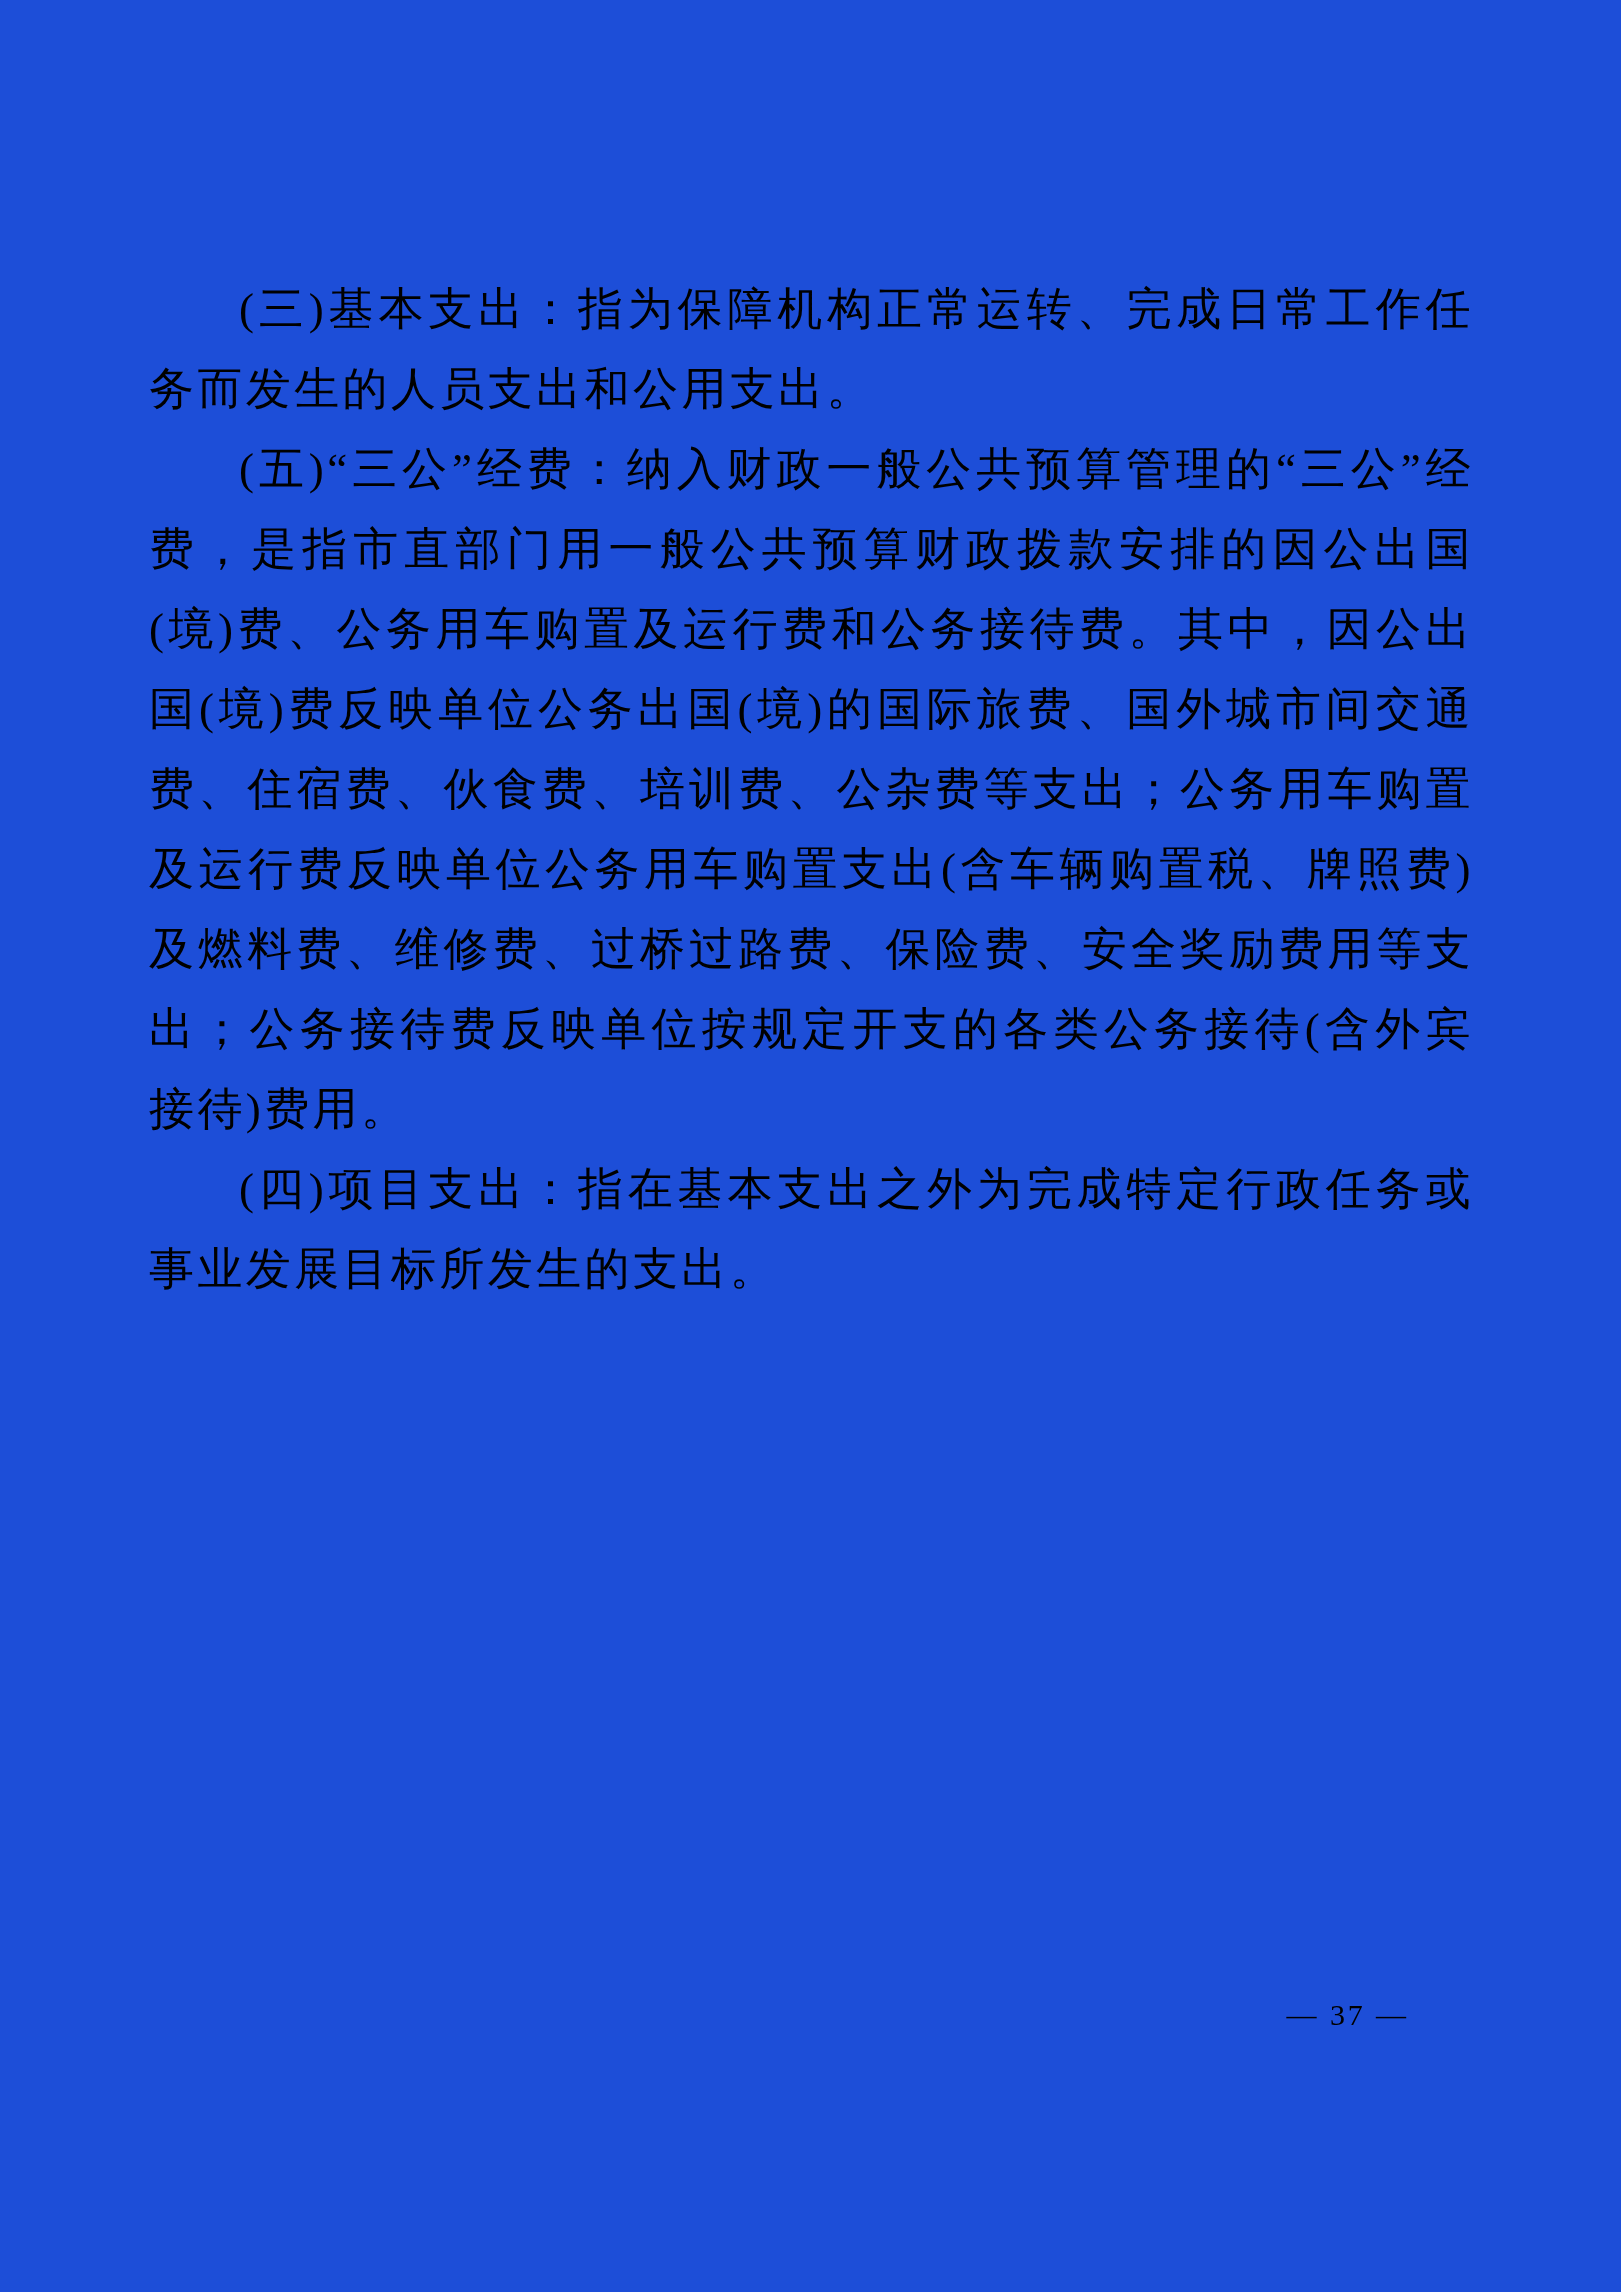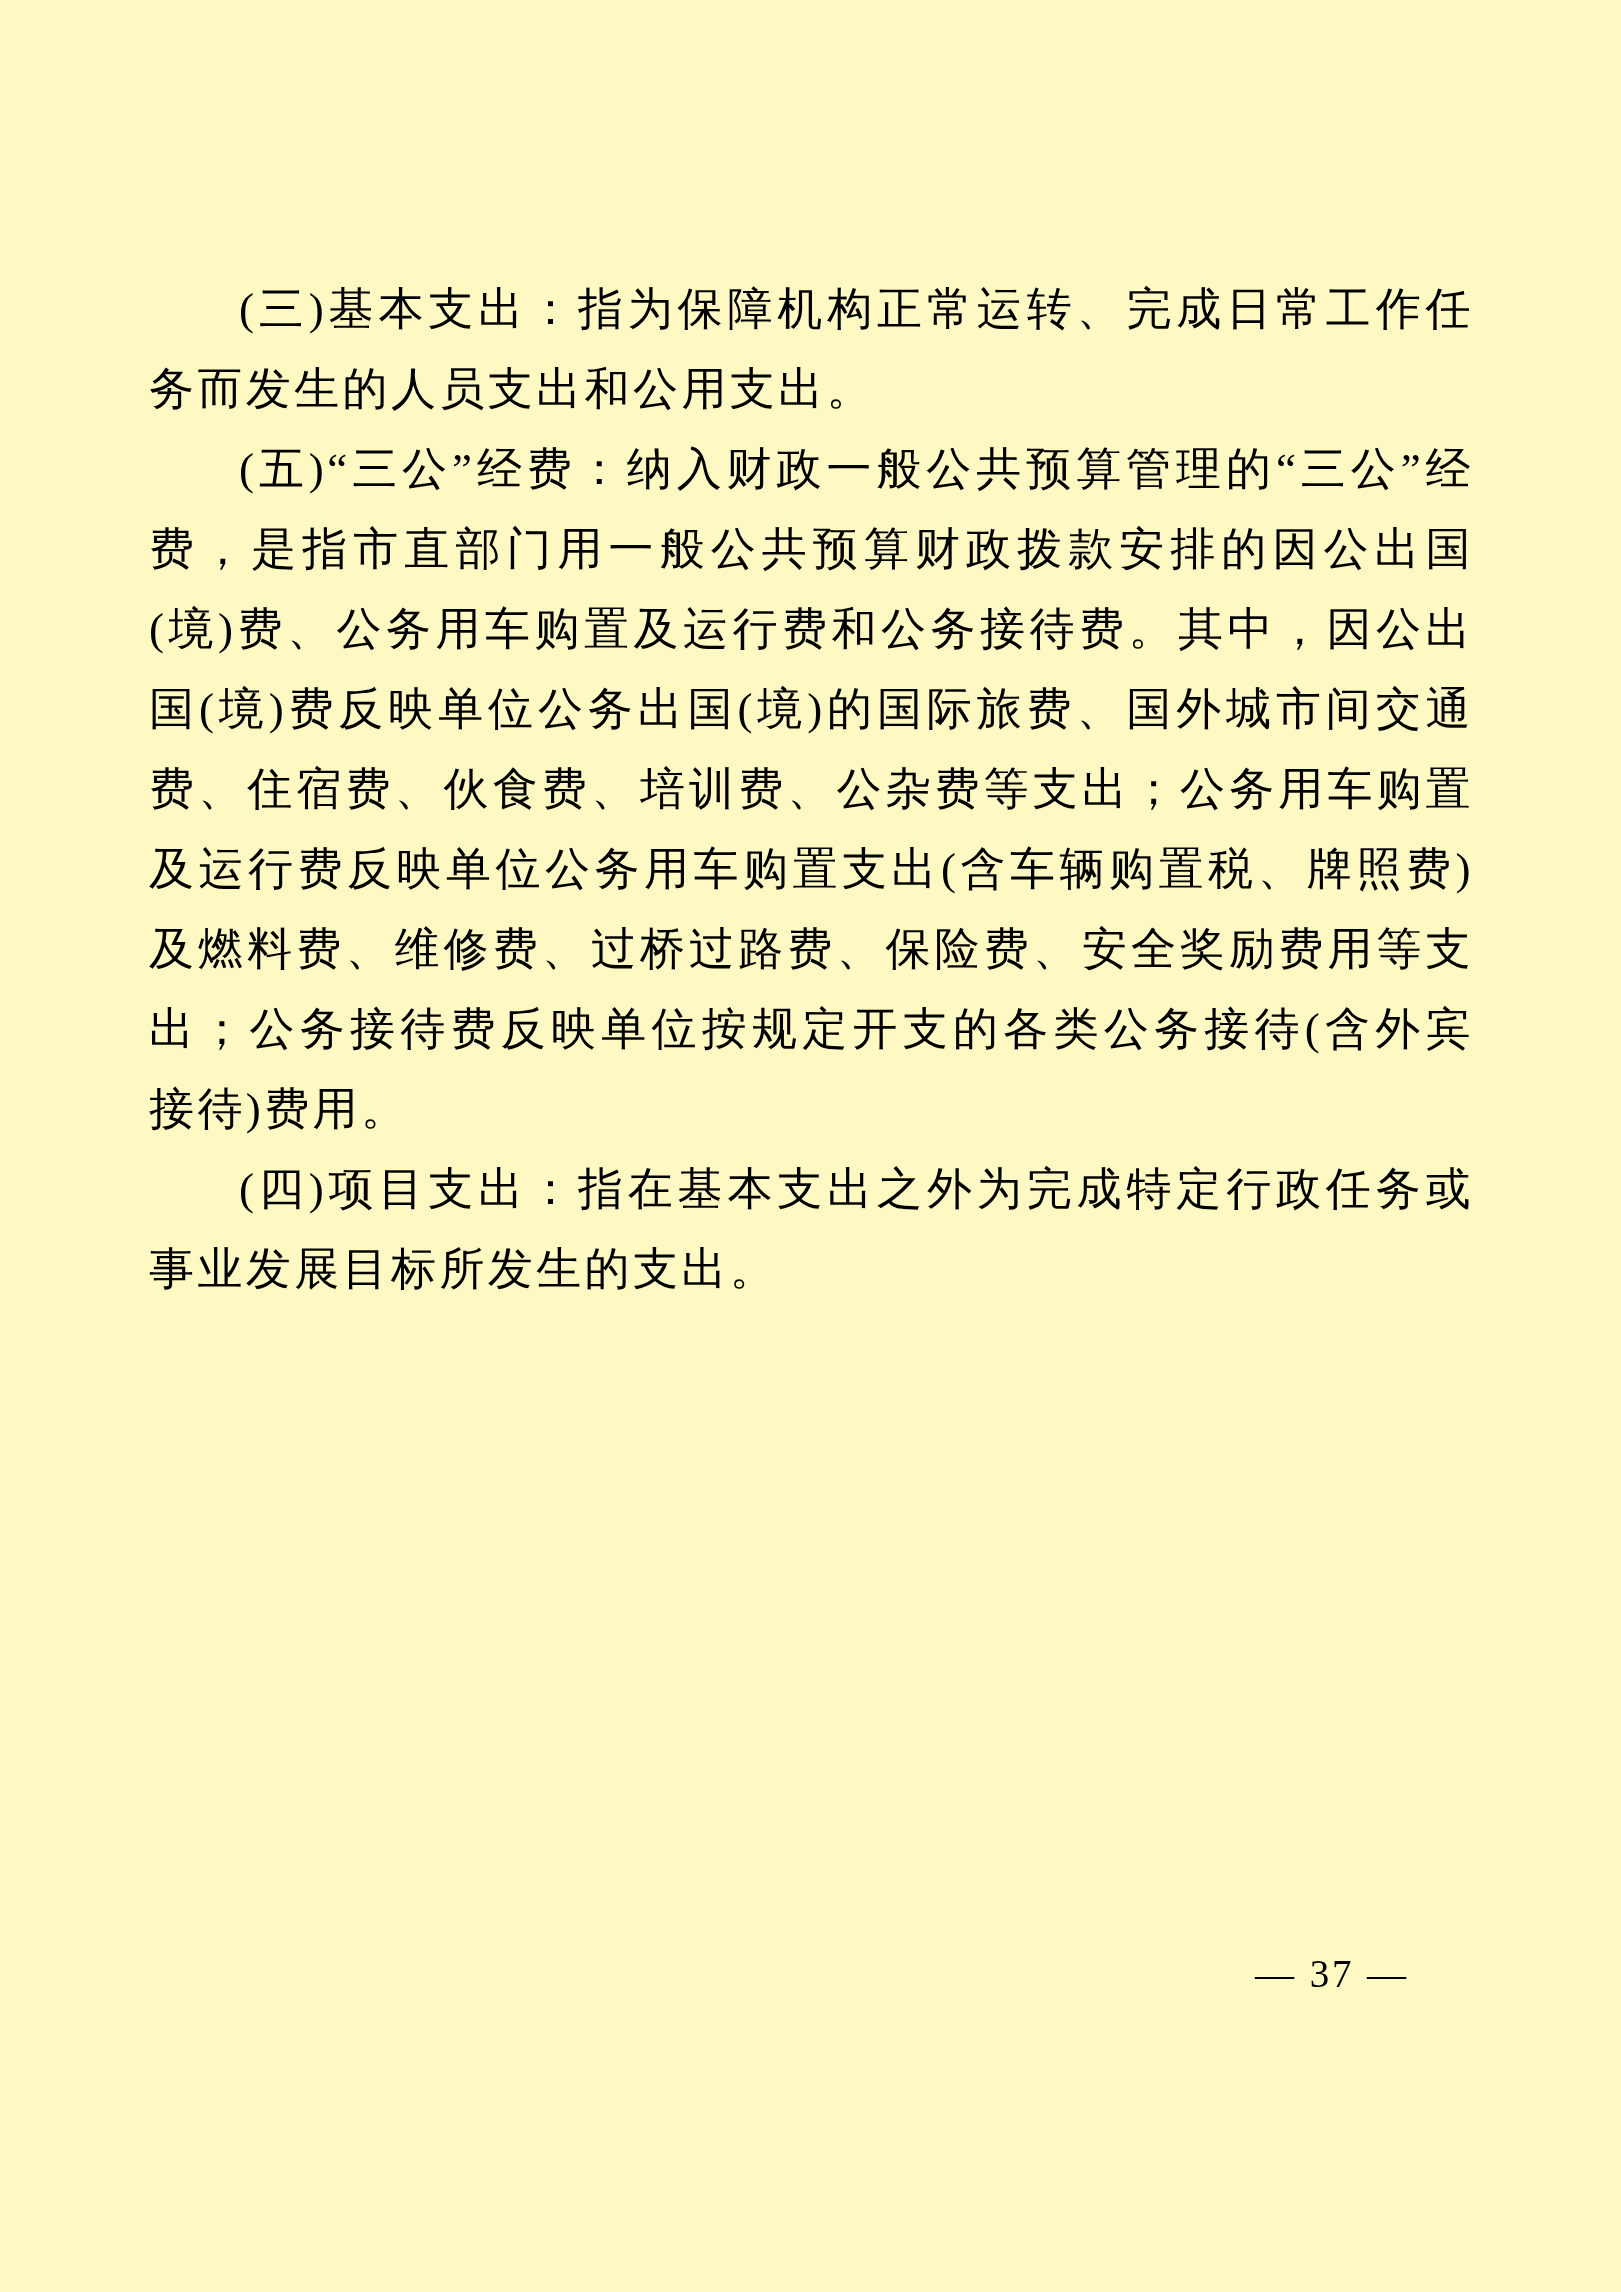--- a/index.html
+++ b/index.html
@@ -4,21 +4,21 @@
 <style>
   html, body {
     margin: 0;
     padding: 0;
     background: #ffffff;
   }
   .page {
     position: relative;
     width: 1621px;
     height: 2293px;
-    background: #fef9c3;
+    background: #1d4ed8;
     font-family: "Liberation Serif", "DejaVu Serif", serif;
     color: #000000;
     overflow: hidden;
   }
   .content {
     position: absolute;
     left: 149px;
     top: 269px;
     width: 1325px;
   }
@@ -30,23 +30,23 @@
     letter-spacing: 3.4px;
     text-indent: 2em;
     text-align: justify;
     text-justify: inter-character;
     text-align-last: left;
     color: #000000;
     word-break: break-all;
   }
   .page-number {
     position: absolute;
-    top: 1951px;
+    top: 1998px;
     right: 212px;
-    font-size: 39px;
+    font-size: 30px;
     letter-spacing: 2.9px;
     color: #000000;
     white-space: nowrap;
   }
 </style>
 </head>
 <body>
 
 <div class="page">
   <div class="content">

